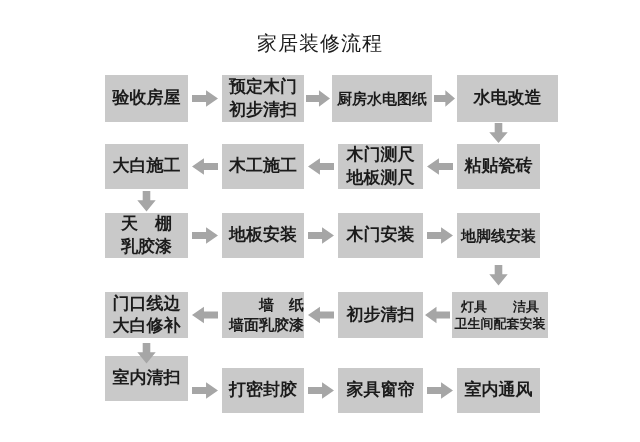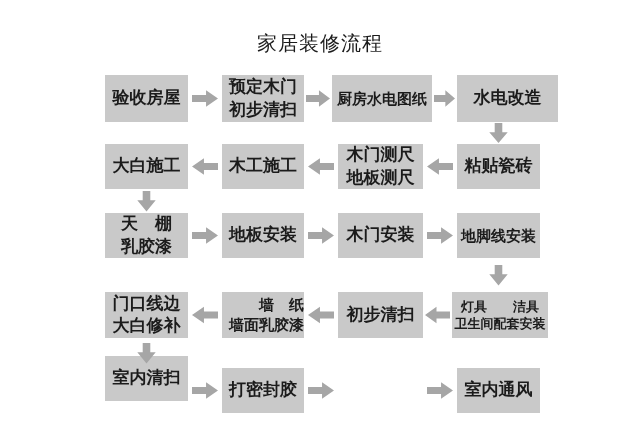--- a/index.html
+++ b/index.html
@@ -114,20 +114,23 @@
     </div>
     <div class="arrow left" style="left: 192px; top: 306px; width: 26px; height: 18px;"></div>
     <div class="arrow left" style="left: 308px; top: 306px; width: 26px; height: 18px;"></div>
     <div class="arrow left" style="left: 425px; top: 306px; width: 25px; height: 18px;"></div>
     <div class="node" style="left: 105px; top: 356px; width: 83px; height: 45px; font-size: 17px;">
       <div class="line">室内清扫</div>
     </div>
     <div class="node" style="left: 222px; top: 368px; width: 82px; height: 45px; font-size: 17px;">
       <div class="line">打密封胶</div>
     </div>
+    <div class="node" style="left: 338px; top: 368px; width: 85px; height: 45px; font-size: 17px;">
+      <div class="line">家具窗帘</div>
+    </div>
     <div class="node" style="left: 457px; top: 368px; width: 83px; height: 45px; font-size: 17px;">
       <div class="line">室内通风</div>
     </div>
     <div class="arrow right" style="left: 192px; top: 381.5px; width: 26px; height: 18px;"></div>
     <div class="arrow right" style="left: 308px; top: 381.5px; width: 26px; height: 18px;"></div>
     <div class="arrow right" style="left: 427px; top: 381.5px; width: 26px; height: 18px;"></div>
     <div class="arrow down" style="left: 488.5px; top: 123px; width: 20px; height: 20px;"></div>
     <div class="arrow down" style="left: 136.5px; top: 190.5px; width: 20px; height: 21px;"></div>
     <div class="arrow down" style="left: 488.5px; top: 264.5px; width: 20px; height: 21px;"></div>
     <div class="arrow down" style="left: 136.5px; top: 342.5px; width: 20px; height: 21px;"></div>

